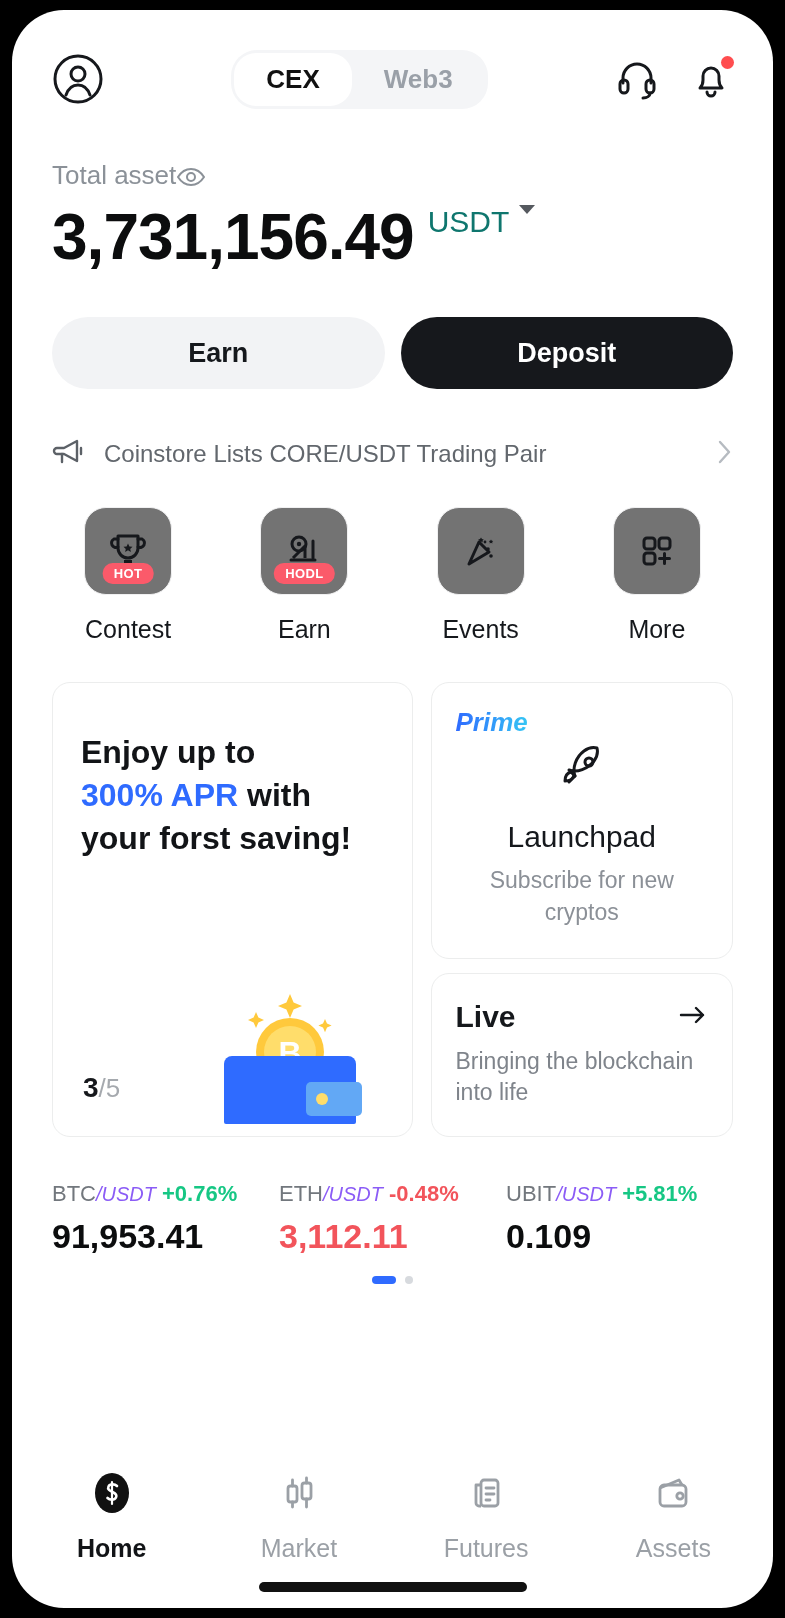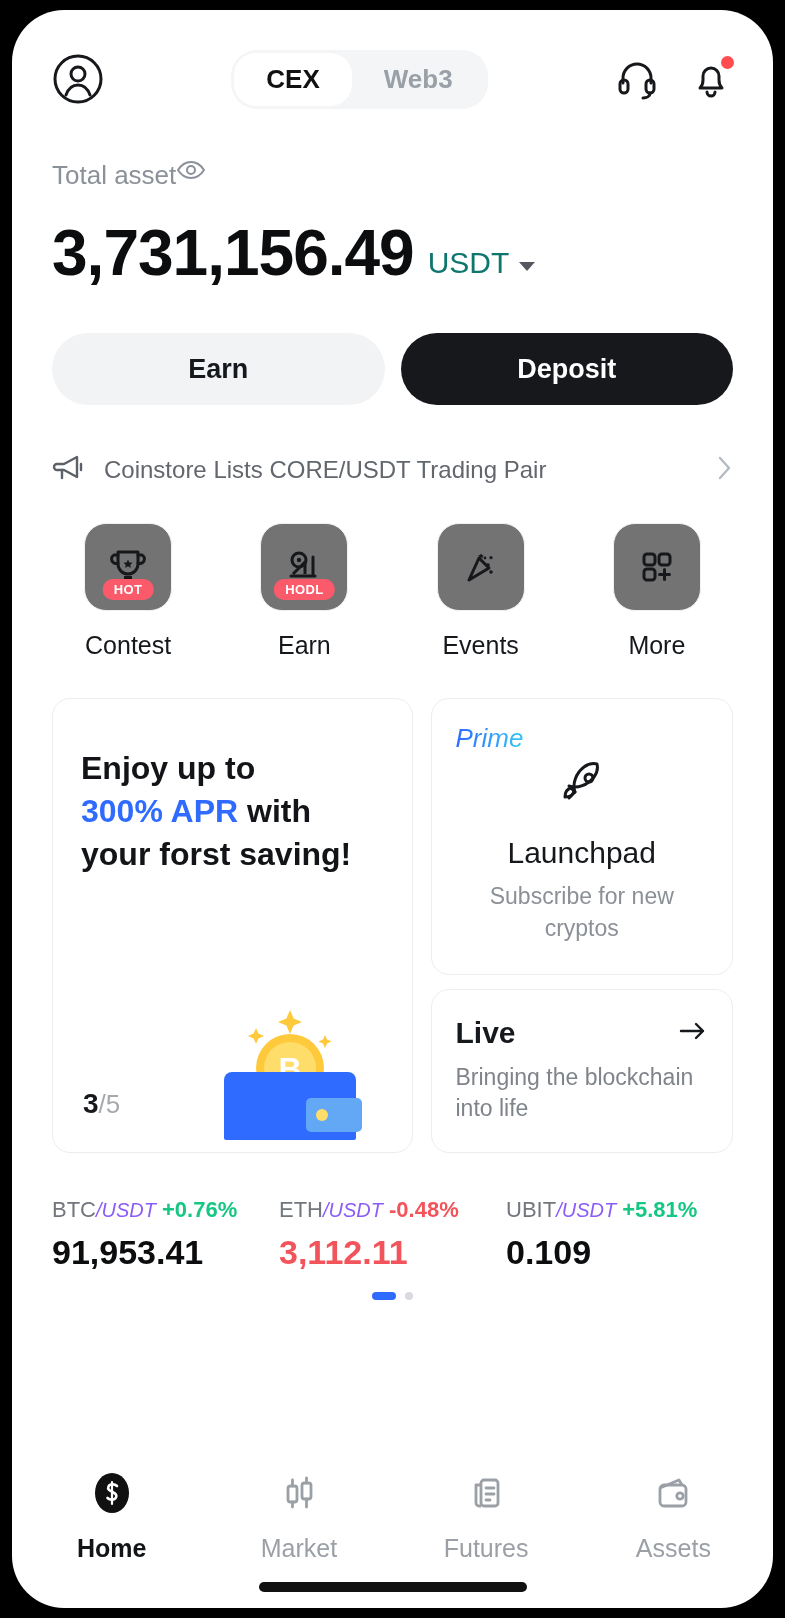--- a/index.html
+++ b/index.html
@@ -48,23 +48,23 @@
   .header-icons { display:flex; align-items:center; gap:30px; flex:0 0 auto; }
   .hicon { position:relative; width:44px; height:44px; }
   .dot-badge {
     position:absolute; top:-1px; right:-1px;
     width:13px; height:13px; border-radius:50%;
     background:#ff4d4f;
   }
 
   
   .balance-sec { padding:42px 40px 0 40px; }
-  .tot-row { display:flex; align-items:flex-start; }
+  .tot-row { display:flex; align-items:flex-end; }
   .tot-label { font-size:26px; color:#8b9198; }
-  .bal-row { display:flex; align-items:flex-end; gap:14px; margin-top:30px; }
+  .bal-row { display:flex; align-items:flex-start; gap:14px; margin-top:14px; }
   .bal-amt { font-size:64px; font-weight:700; color:#0c0d0e; letter-spacing:-1px; line-height:1; }
   .bal-cur { font-size:30px; color:#0f766e; padding-bottom:5px; }
   .caret {
     width:0;height:0;
     border-left:8px solid transparent;
     border-right:8px solid transparent;
     border-top:9px solid #55595f;
     margin-bottom:14px; margin-left:-4px;
   }
 
@@ -118,21 +118,21 @@
   .promo-head { font-size:32px; font-weight:700; color:#121417; line-height:1.34; }
   .apr { color:#2f6bff; }
   .carousel-count { position:absolute; left:30px; bottom:32px; font-size:26px; color:#a5a9ae; }
   .carousel-count b { color:#16181c; font-size:28px; }
   .wallet-art { position:absolute; right:28px; bottom:8px; }
 
   .promo-right { flex:1; display:flex; flex-direction:column; gap:14px; }
   .lp-card { padding:24px 24px 30px 24px; display:flex; flex-direction:column; align-items:center; }
   .prime {
     align-self:flex-start;
-    font-size:26px; font-weight:400; font-style:italic;
+    font-size:26px; font-weight:700; font-style:italic;
     background:linear-gradient(90deg,#2f6bff 0%,#35c6f4 100%);
     -webkit-background-clip:text; background-clip:text; color:transparent;
   }
   .lp-title { font-size:30px; color:#15181c; margin-top:16px; }
   .lp-sub { font-size:23px; color:#8b9097; text-align:center; line-height:1.4; margin-top:10px; }
   .live-card { padding:26px 24px 28px 24px; flex:1; }
   .live-top { display:flex; align-items:center; justify-content:space-between; }
   .live-title { font-size:30px; font-weight:700; color:#15181c; }
   .live-sub { font-size:23px; color:#7f848b; line-height:1.35; margin-top:12px; }
 

